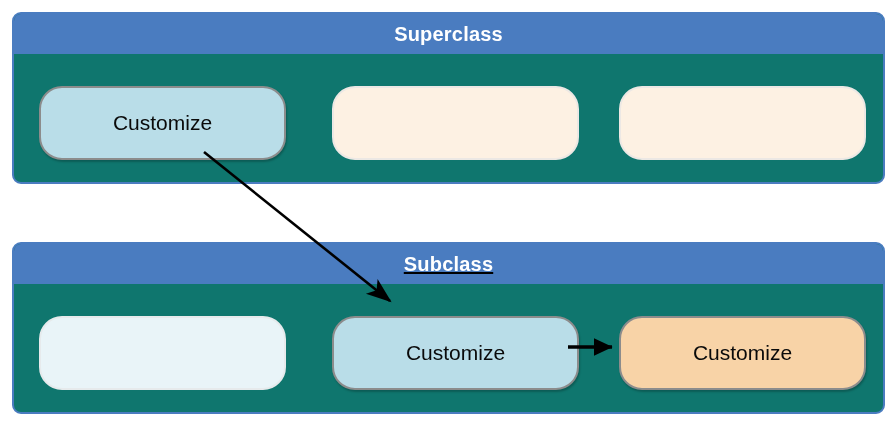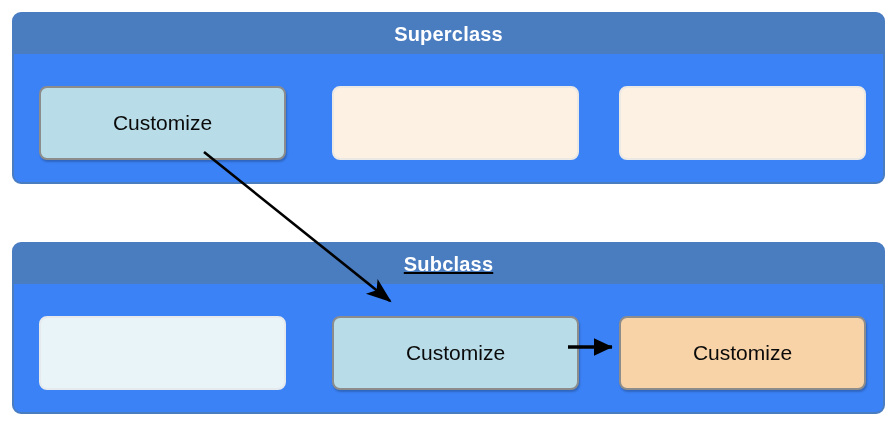--- a/index.html
+++ b/index.html
@@ -20,21 +20,21 @@
     width: 896px;
     height: 429px;
   }
 
   
   .class-box {
     position: absolute;
     box-sizing: border-box;
     border: 2px solid #4a7cc0;
     border-radius: 9px;
-    background: #3b82f6;
+    background: #0f766e;
     overflow: hidden;
   }
   .class-box.superclass {
     left: 12px;
     top: 12px;
     width: 873px;
     height: 172px;
   }
   .class-box.subclass {
     left: 12px;
@@ -58,21 +58,21 @@
 
   .class-body {
     position: relative;
     height: calc(100% - 40px);
   }
 
   
   .member {
     position: absolute;
     box-sizing: border-box;
-    border-radius: 8px;
+    border-radius: 23px;
     display: flex;
     align-items: center;
     justify-content: center;
     font-size: 21px;
     color: #0a0a0a;
     top: 32px;
     height: 74px;
     width: 247px;
   }
   .member.slot-0 { left: 25px; }

